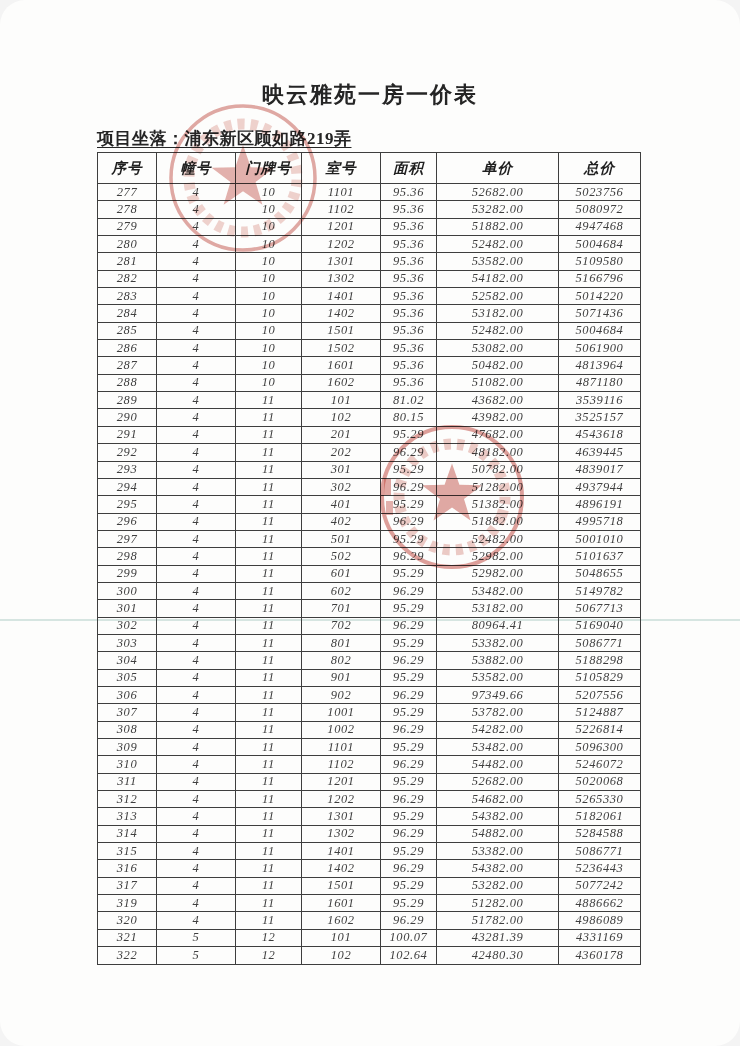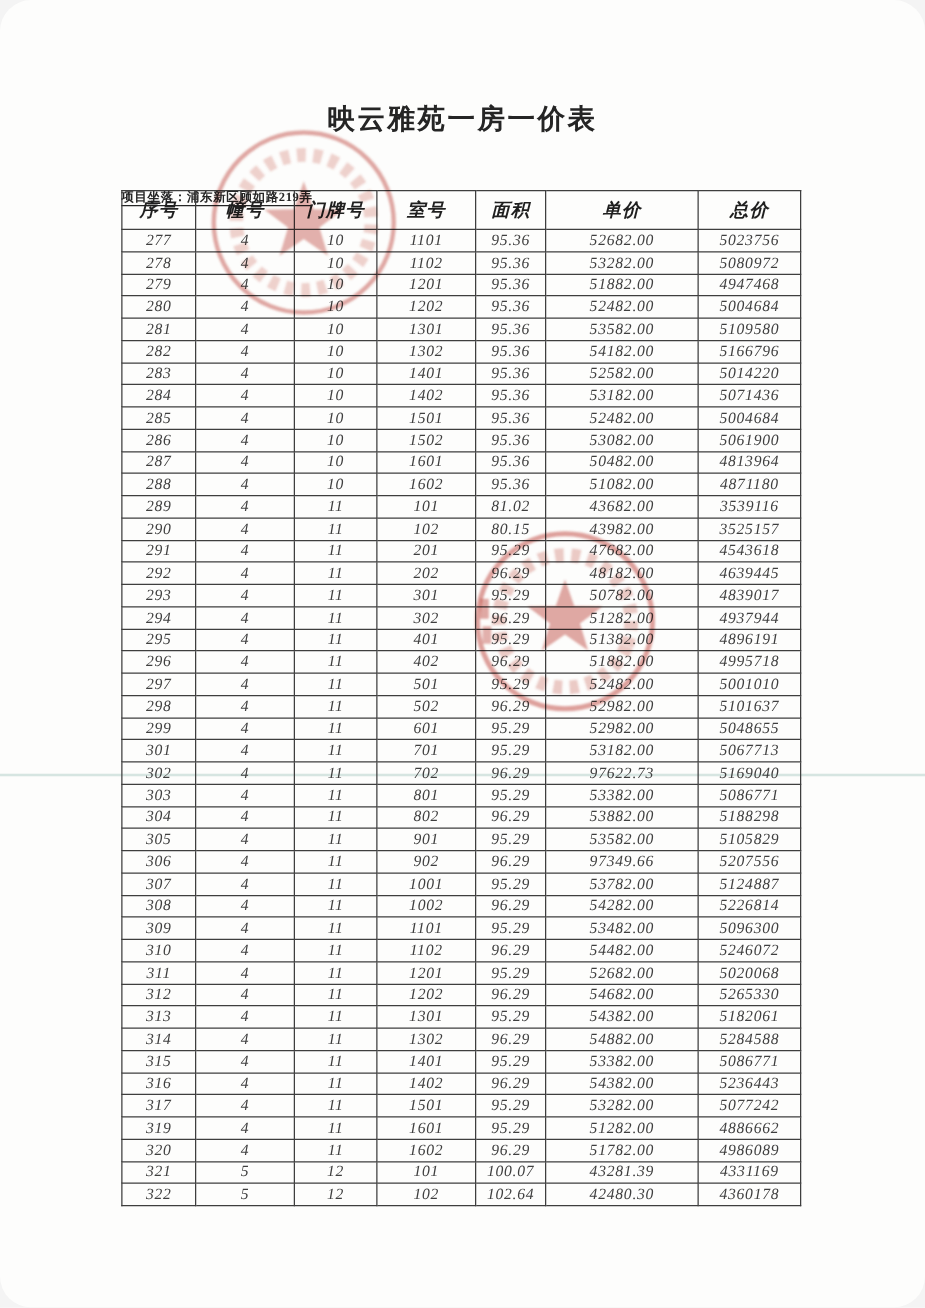--- a/index.html
+++ b/index.html
@@ -20,27 +20,26 @@
     text-align: center;
     font-size: 22px;
     font-weight: bold;
     letter-spacing: 2px;
     color: #252525;
   }
   .location-line {
     position: absolute;
     left: 97px;
     top: 127px;
-    font-size: 10px;
+    font-size: 17px;
     font-weight: bold;
     color: #252525;
     text-decoration: underline;
     text-underline-offset: 3px;
     letter-spacing: 0.5px;
-    margin-top: 24px;
   }
   .scan-line {
     position: absolute;
     left: 0;
     top: 619px;
     width: 740px;
     height: 2px;
     background: var(--line-color, #cfe0dc);
     opacity: 0.85;
     z-index: 0;
@@ -320,35 +319,44 @@
         <tr>
           <td>299</td>
           <td>4</td>
           <td>11</td>
           <td>601</td>
           <td>95.29</td>
           <td>52982.00</td>
           <td>5048655</td>
         </tr>
         <tr>
+          <td>300</td>
+          <td>4</td>
+          <td>11</td>
+          <td>602</td>
+          <td>96.29</td>
+          <td>53482.00</td>
+          <td>5149782</td>
+        </tr>
+        <tr>
           <td>301</td>
           <td>4</td>
           <td>11</td>
           <td>701</td>
           <td>95.29</td>
           <td>53182.00</td>
           <td>5067713</td>
         </tr>
         <tr>
           <td>302</td>
           <td>4</td>
           <td>11</td>
           <td>702</td>
           <td>96.29</td>
-          <td>97622.73</td>
+          <td>80964.41</td>
           <td>5169040</td>
         </tr>
         <tr>
           <td>303</td>
           <td>4</td>
           <td>11</td>
           <td>801</td>
           <td>95.29</td>
           <td>53382.00</td>
           <td>5086771</td>

